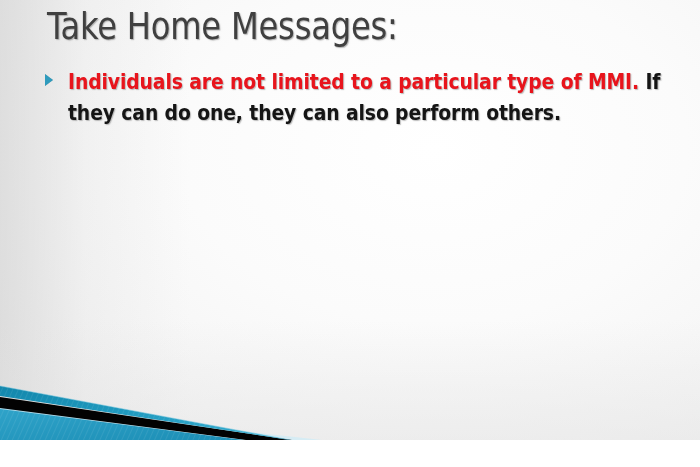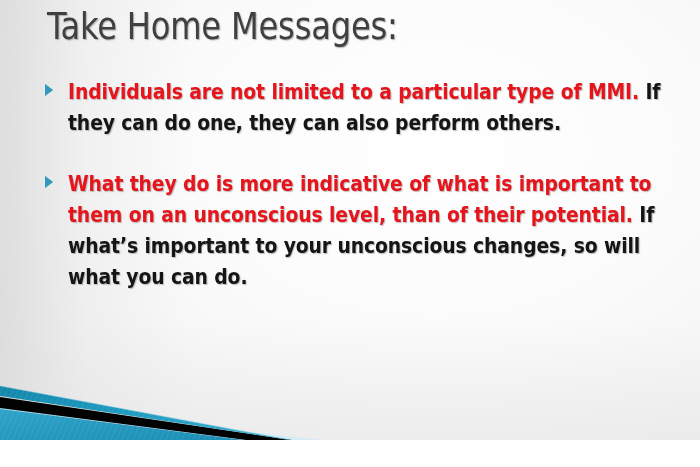--- a/index.html
+++ b/index.html
@@ -48,21 +48,21 @@
     text-shadow: 1px 1px 1.2px rgba(150,150,150,0.75);
     font-family: "DejaVu Sans Condensed", "Liberation Sans Narrow", "Liberation Sans", sans-serif;
     transform: scaleX(0.94);
     transform-origin: left center;
   }
 
   
   #body {
     position: absolute;
     left: 42px;
-    top: 76px;
+    top: 66px;
     width: 640px;
   }
 
   .bullet-row {
     position: relative;
     padding-left: 26px;
     margin-bottom: 30px;
   }
 
   .bullet-marker {
@@ -116,26 +116,20 @@
 
   <div id="body">
 
     <div class="bullet-row">
       <span class="bullet-marker"></span>
       <div class="bullet-text">
         <span class="hl-red">Individuals are not limited to a particular type of MMI.</span><span class="hl-black">  If they can do one, they can also perform others.</span>
       </div>
     </div>
 
-    <div class="bullet-row">
-      <span class="bullet-marker"></span>
-      <div class="bullet-text">
-        <span class="hl-red">What they do is more indicative of what is important to them on an unconscious level, than of their potential.</span><span class="hl-black">  If what’s important to your unconscious changes, so will what you can do.</span>
-      </div>
-    </div>
 
   </div>
 
   <div id="deco">
     <svg width="340" height="72" viewBox="0 0 340 72" xmlns="http://www.w3.org/2000/svg">
       <defs>
         <linearGradient id="tealGrad" x1="0" y1="0" x2="0.85" y2="1">
           <stop offset="0%" stop-color="#1286ab"></stop>
           <stop offset="45%" stop-color="#1e98bd"></stop>
           <stop offset="100%" stop-color="#35accf"></stop>

